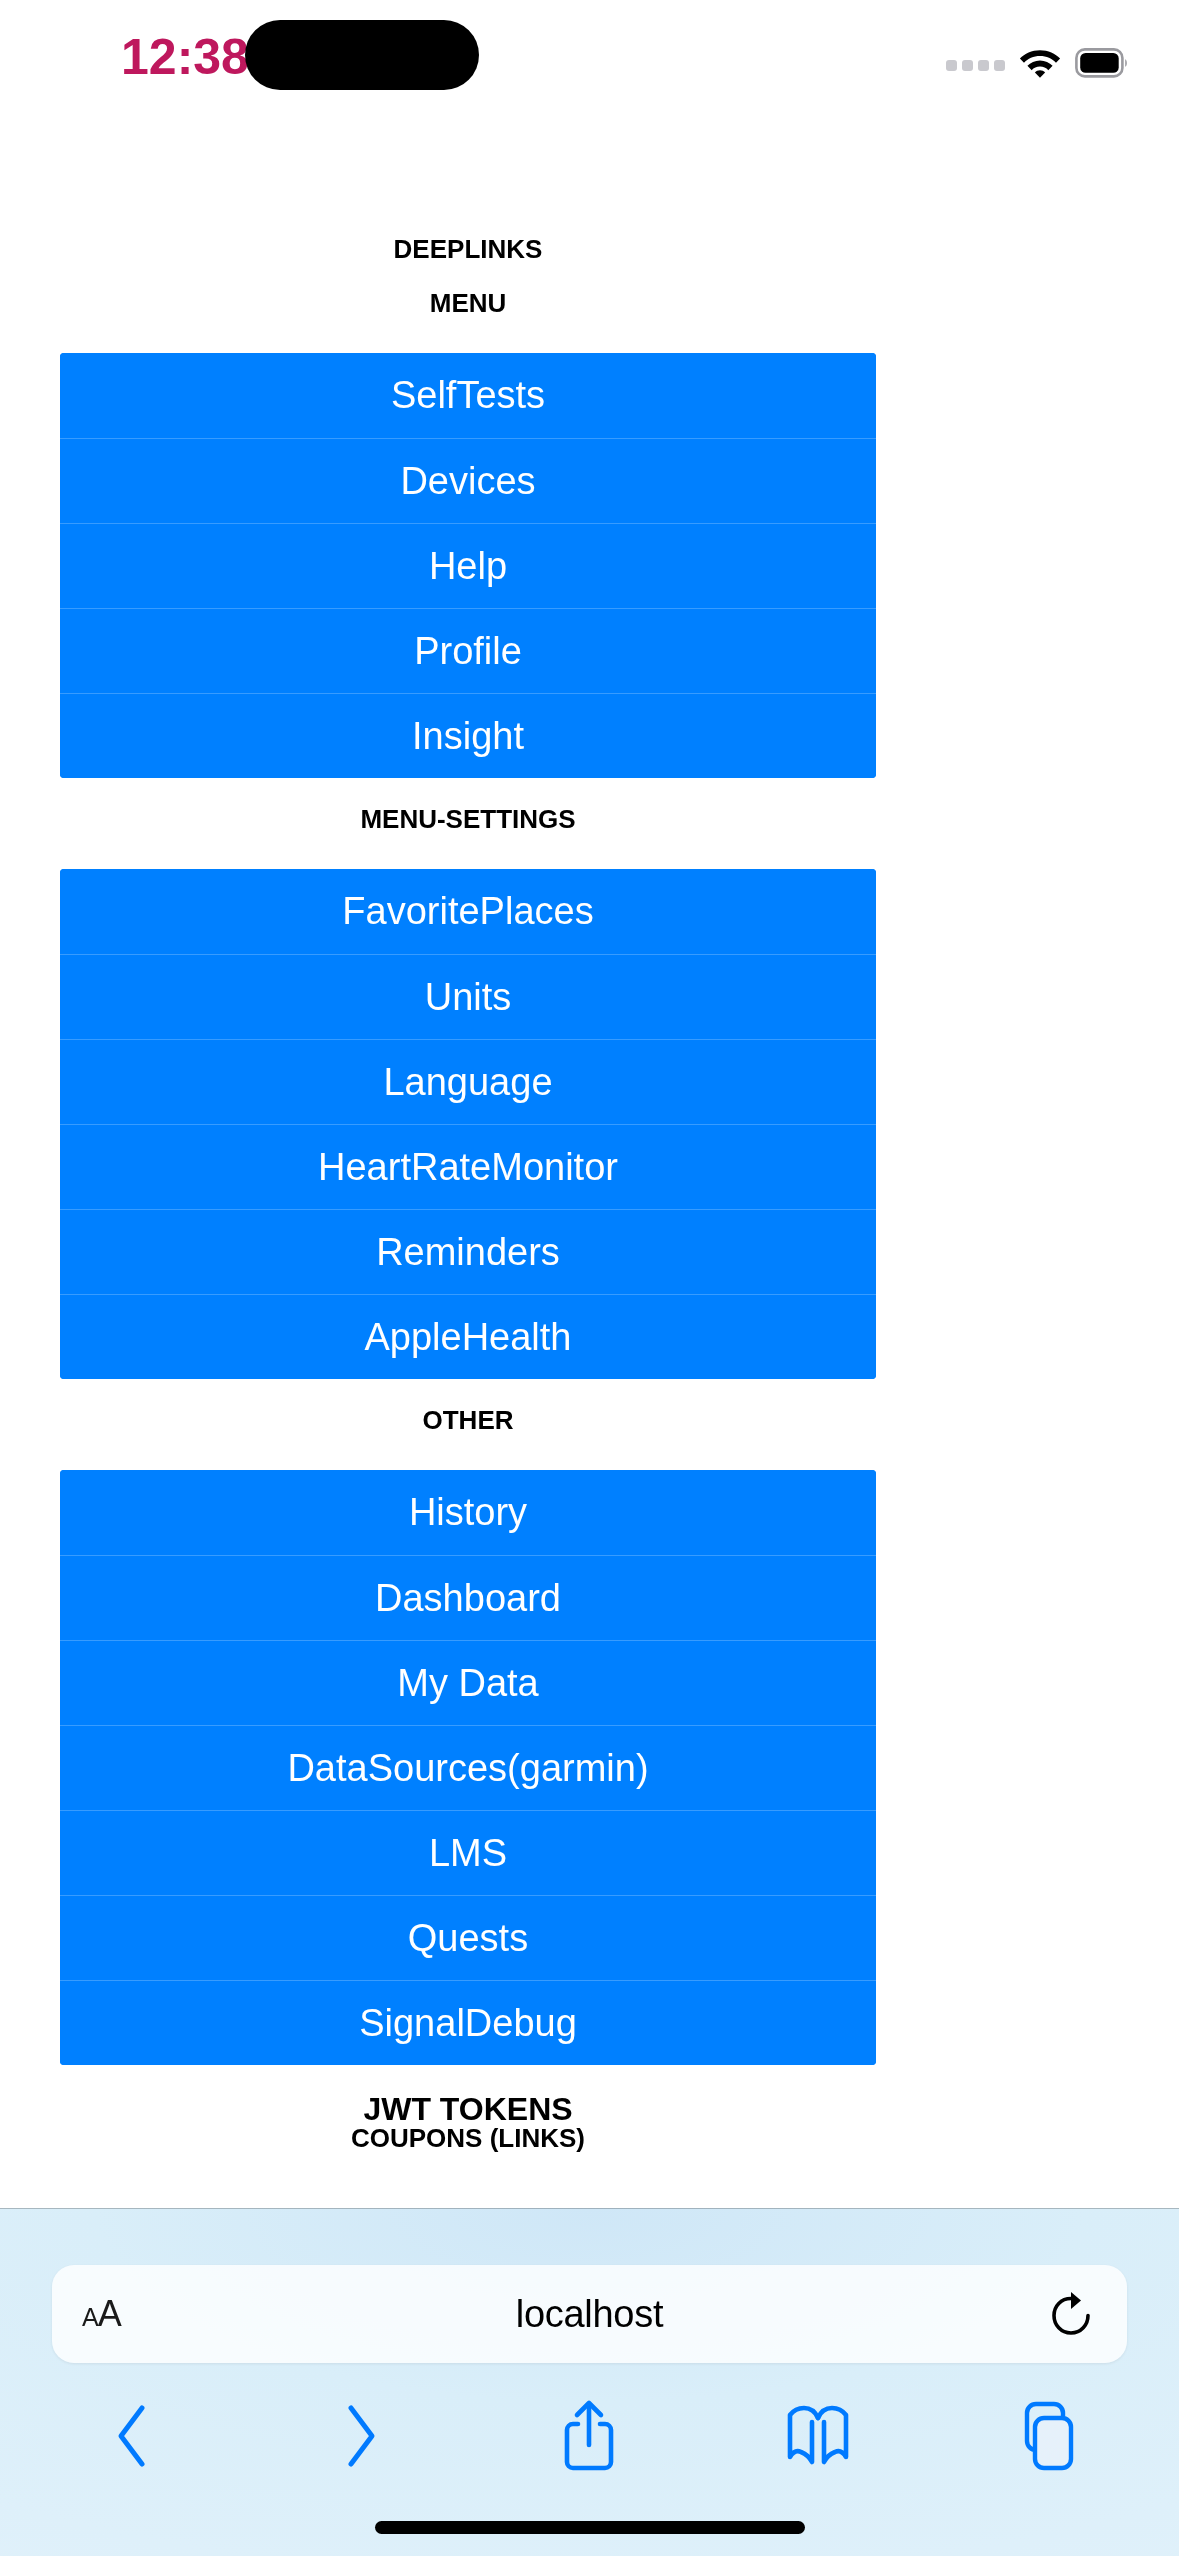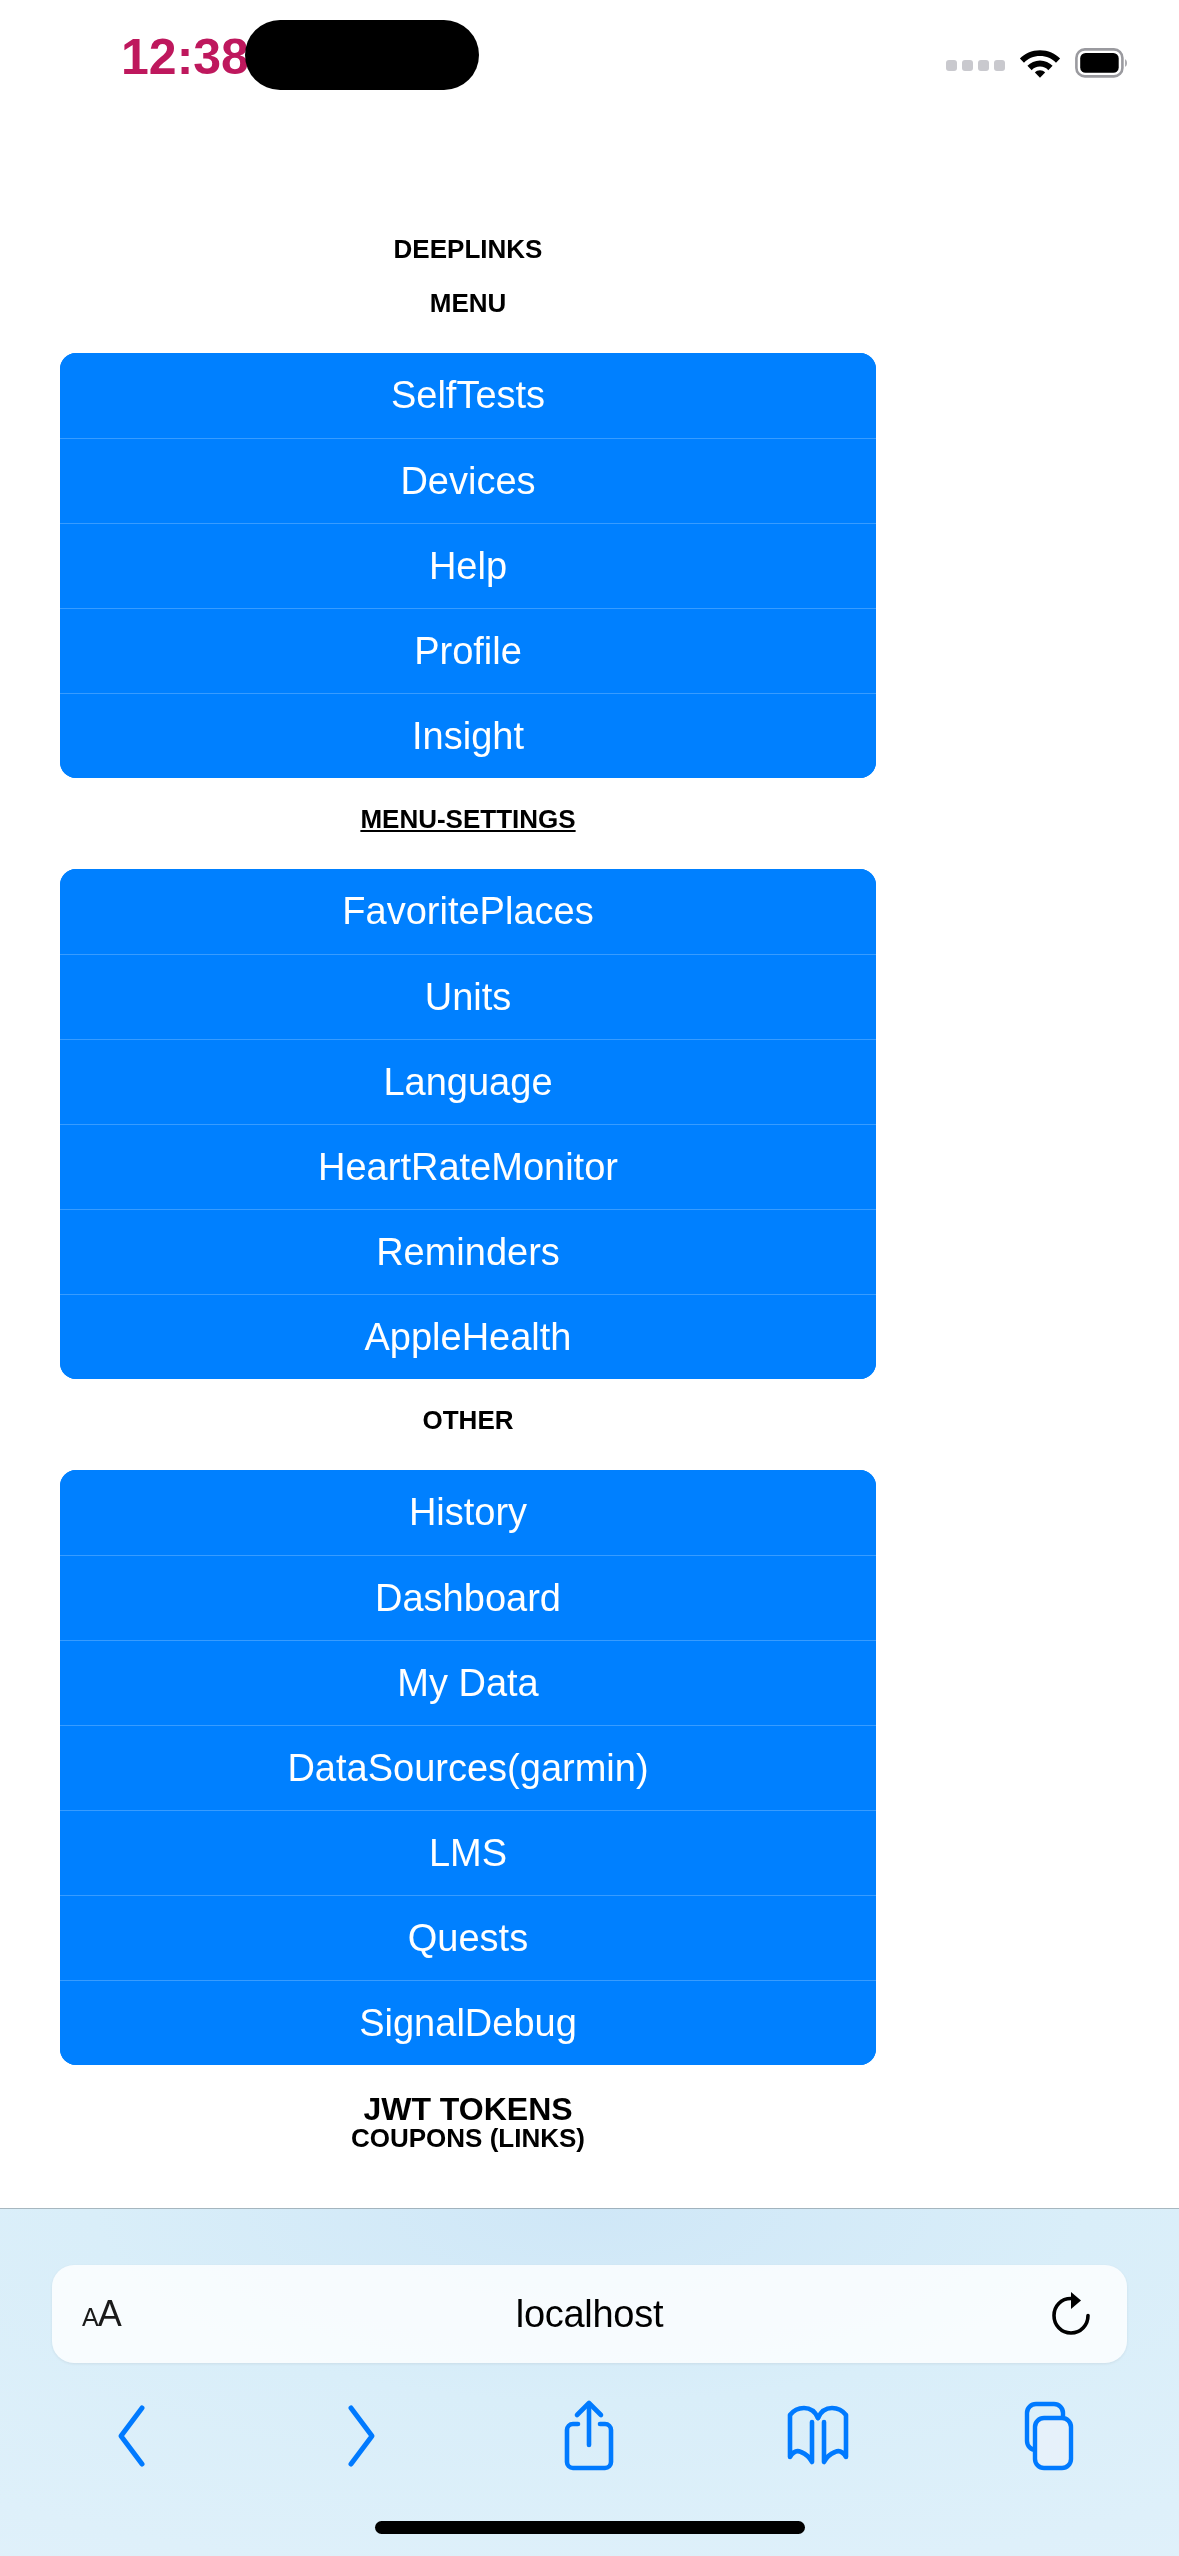--- a/index.html
+++ b/index.html
@@ -88,28 +88,28 @@
     color: #000;
     font-size: 26px;
     line-height: 1.0;
   }
   .section-title.h1 {
     font-size: 32px;
     margin-top: 21px;
   }
   .title-deeplinks { margin: 106px 0 0 0; }
   .title-menu { margin: 28px 0 0 0; }
-  .title-menu-settings { margin: 0 0 0 0; text-decoration: underline; }
+  .title-menu-settings { margin: 0 0 0 0; }
   .title-other { margin: 0 0 12px 0; }
   .title-jwt { margin: 0 0 0 0; }
   .title-coupons { margin: 0 0 17px 0; }
 
   .btn-group {
     margin: 37px 60px 0 60px;
-    border-radius: 16px;
+    border-radius: 4px;
     overflow: hidden;
     background: #0080ff;
   }
   .group-gap-after { margin-bottom: 28px; }
 
   .link-button {
     display: block;
     width: 100%;
     box-sizing: border-box;
     border: none;

